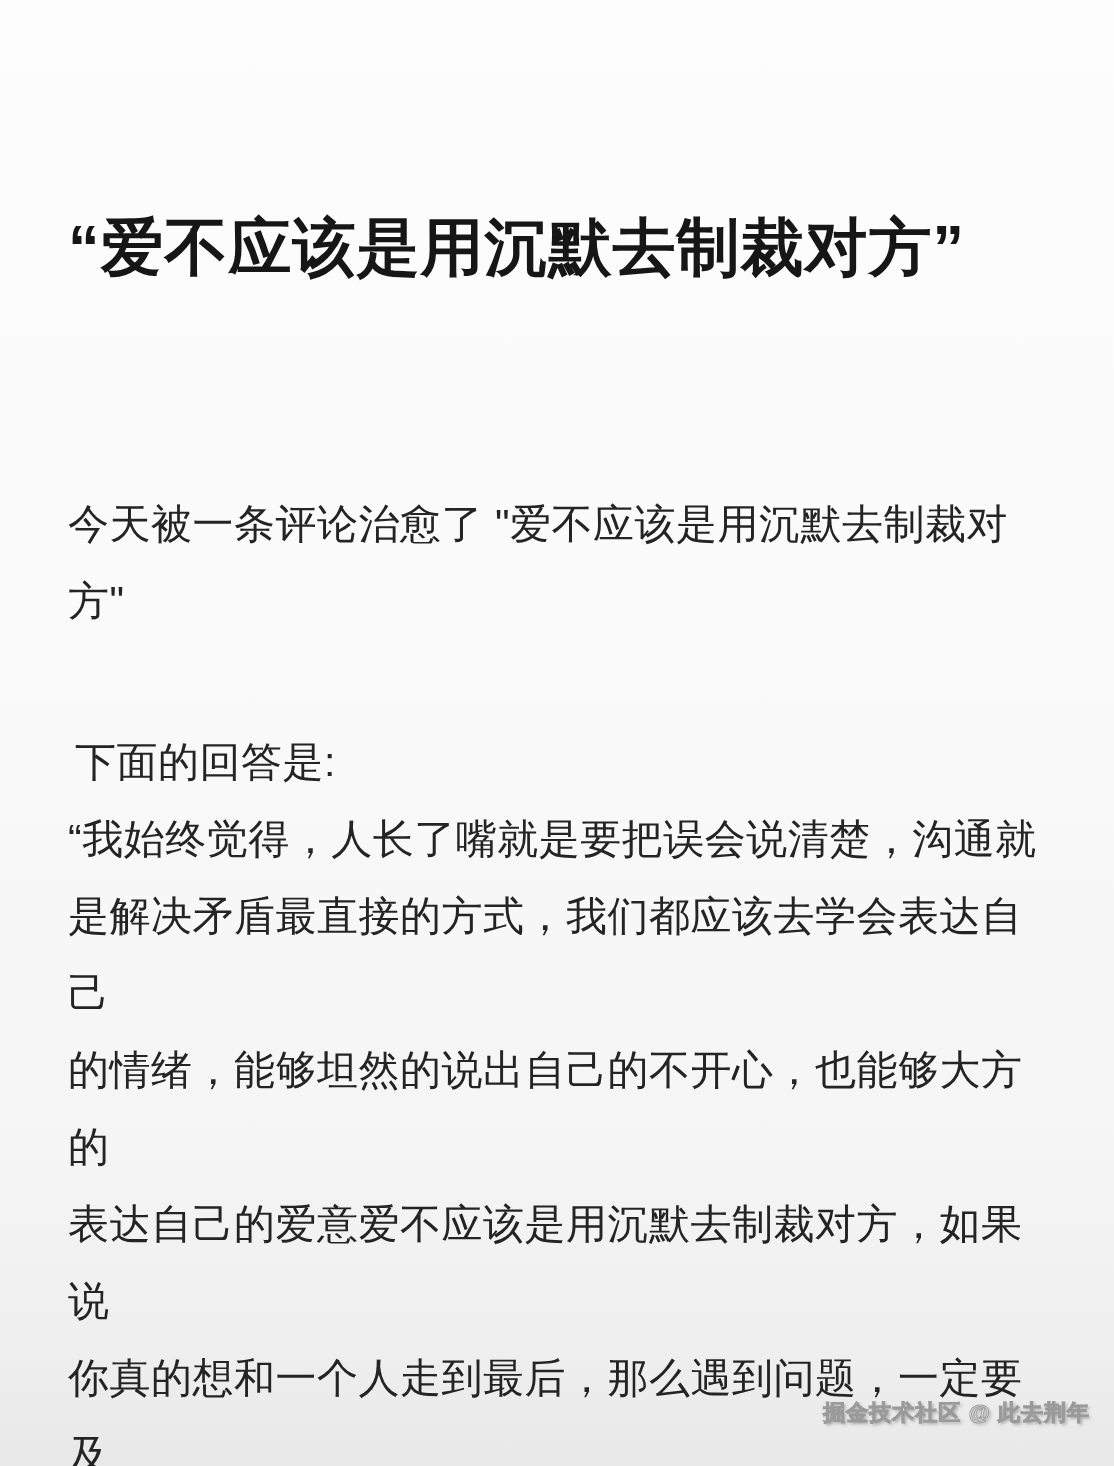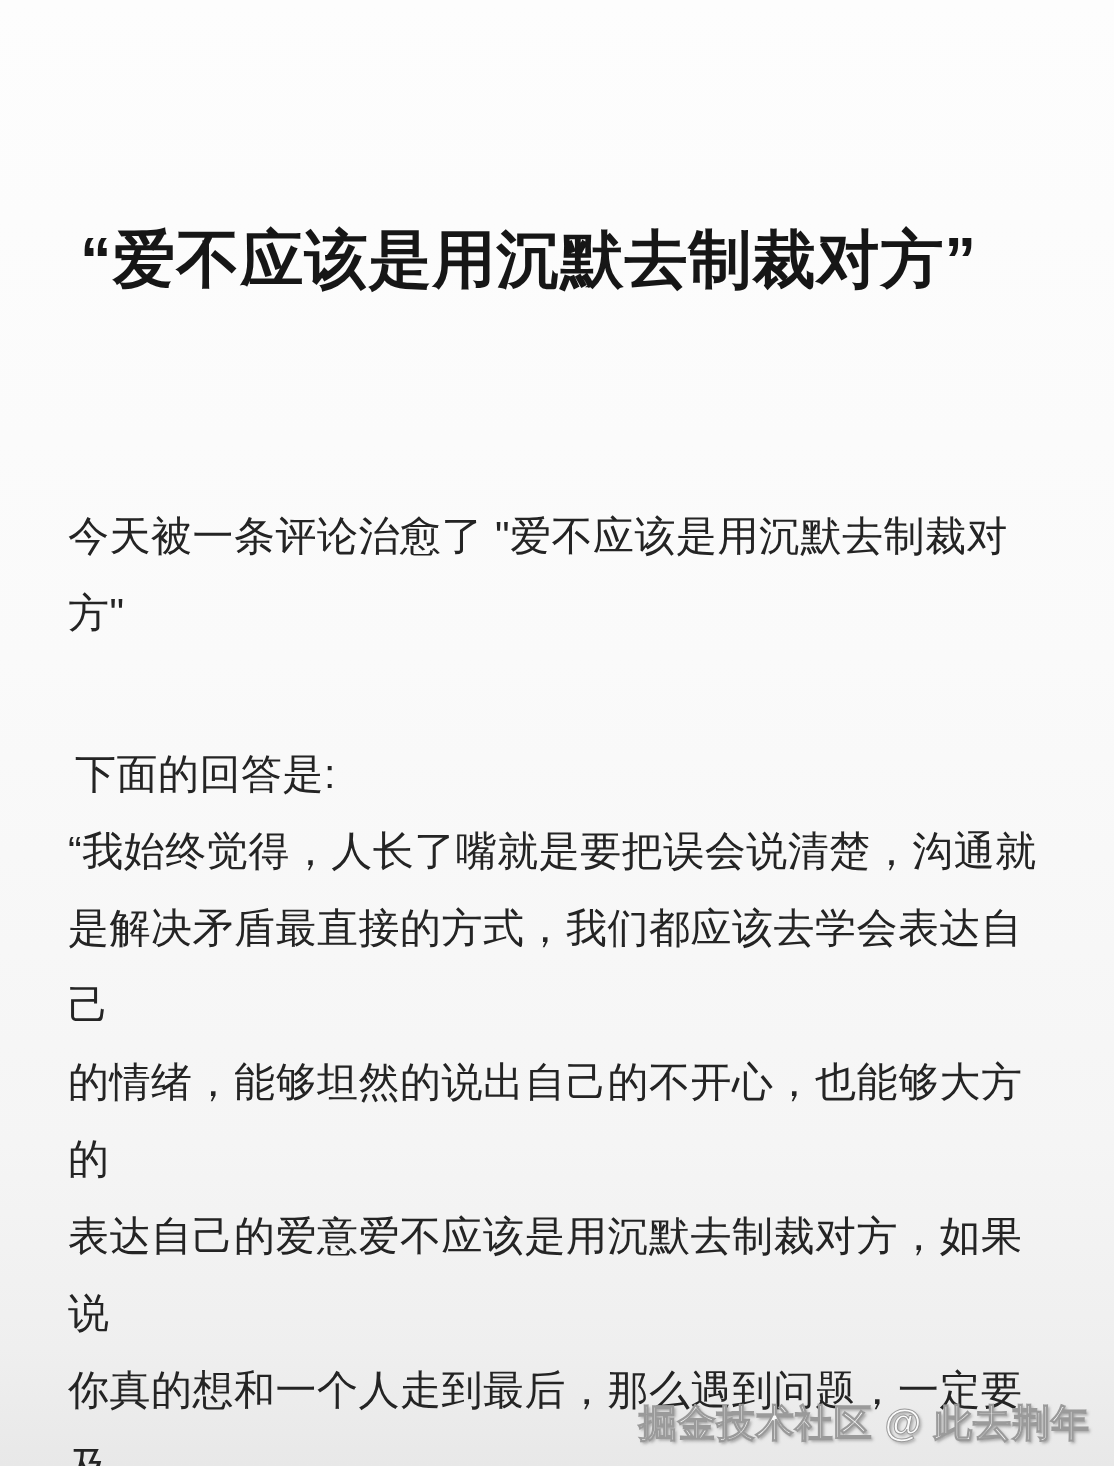--- a/index.html
+++ b/index.html
@@ -12,21 +12,21 @@
     position: relative;
     overflow: hidden;
     background: linear-gradient(180deg, #fdfdfd 0%, #fafafa 45%, #f5f5f5 78%, #efefef 92%, #e8e8e8 100%);
     font-family: "Liberation Sans", "DejaVu Sans", sans-serif;
     color: #222222;
   }
   .article {
     padding: 204px 60px 0 68px;
   }
   .title {
-    margin: 12px;
+    margin: 0;
     font-size: 63px;
     line-height: 86px;
     font-weight: 900;
     letter-spacing: 1px;
     color: #161616;
     white-space: pre-line;
   }
   .para {
     margin: 0;
     font-size: 41px;
@@ -43,21 +43,21 @@
     margin-top: 84px;
   }
   .answer-label {
     white-space: pre-line;
     margin-left: 7px;
   }
   .watermark {
     position: absolute;
     top: 1398px;
     right: 24px;
-    font-size: 38px;
+    font-size: 22px;
     font-weight: 700;
     letter-spacing: 1px;
     color: #fbfbfb;
     -webkit-text-stroke: 1px #9a9a9a;
     text-shadow: 2px 2px 3px rgba(110, 110, 110, 0.55);
     white-space: nowrap;
   }
 </style>
 </head>
 <body>

